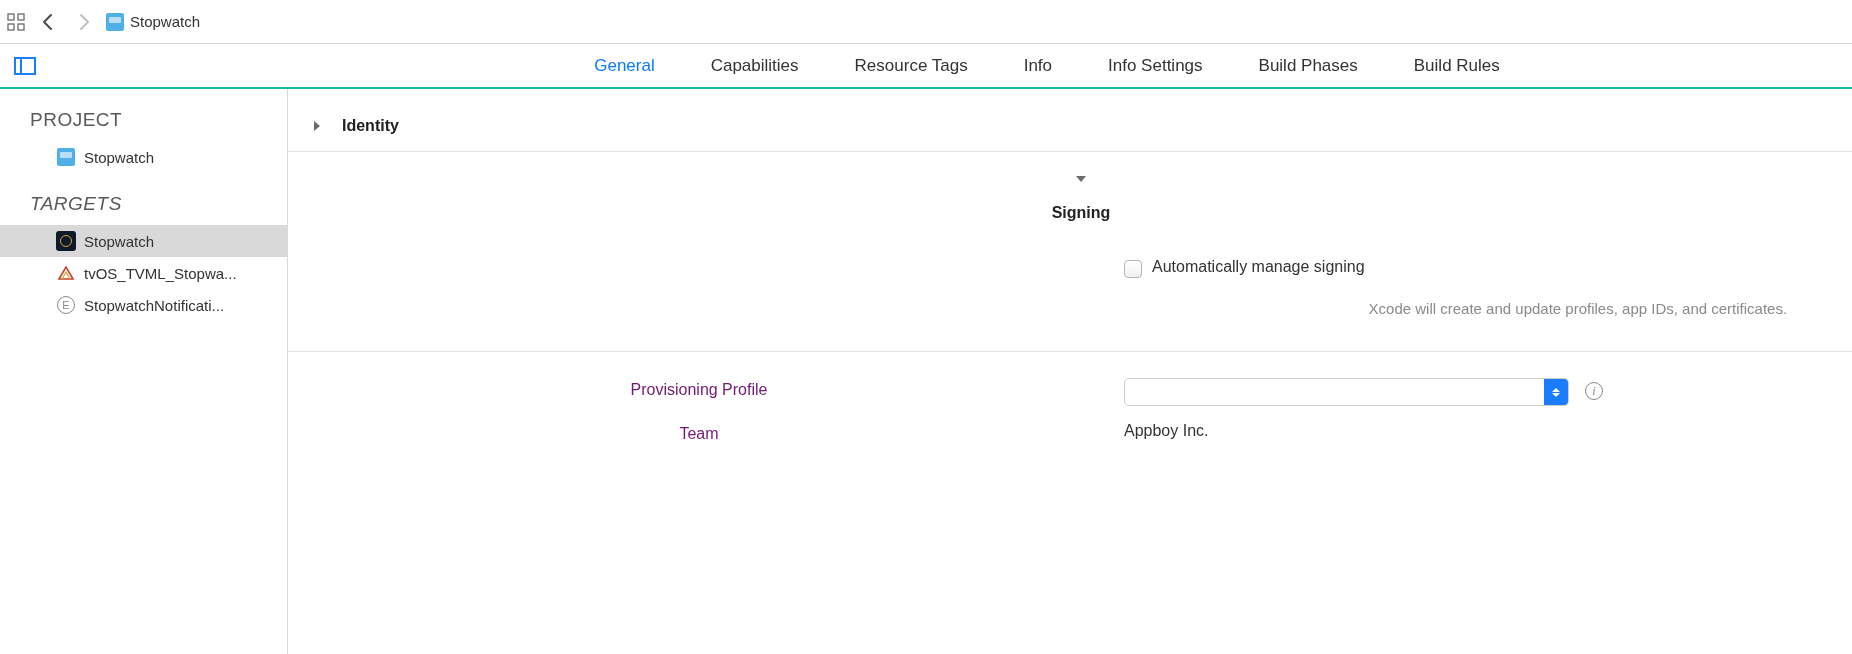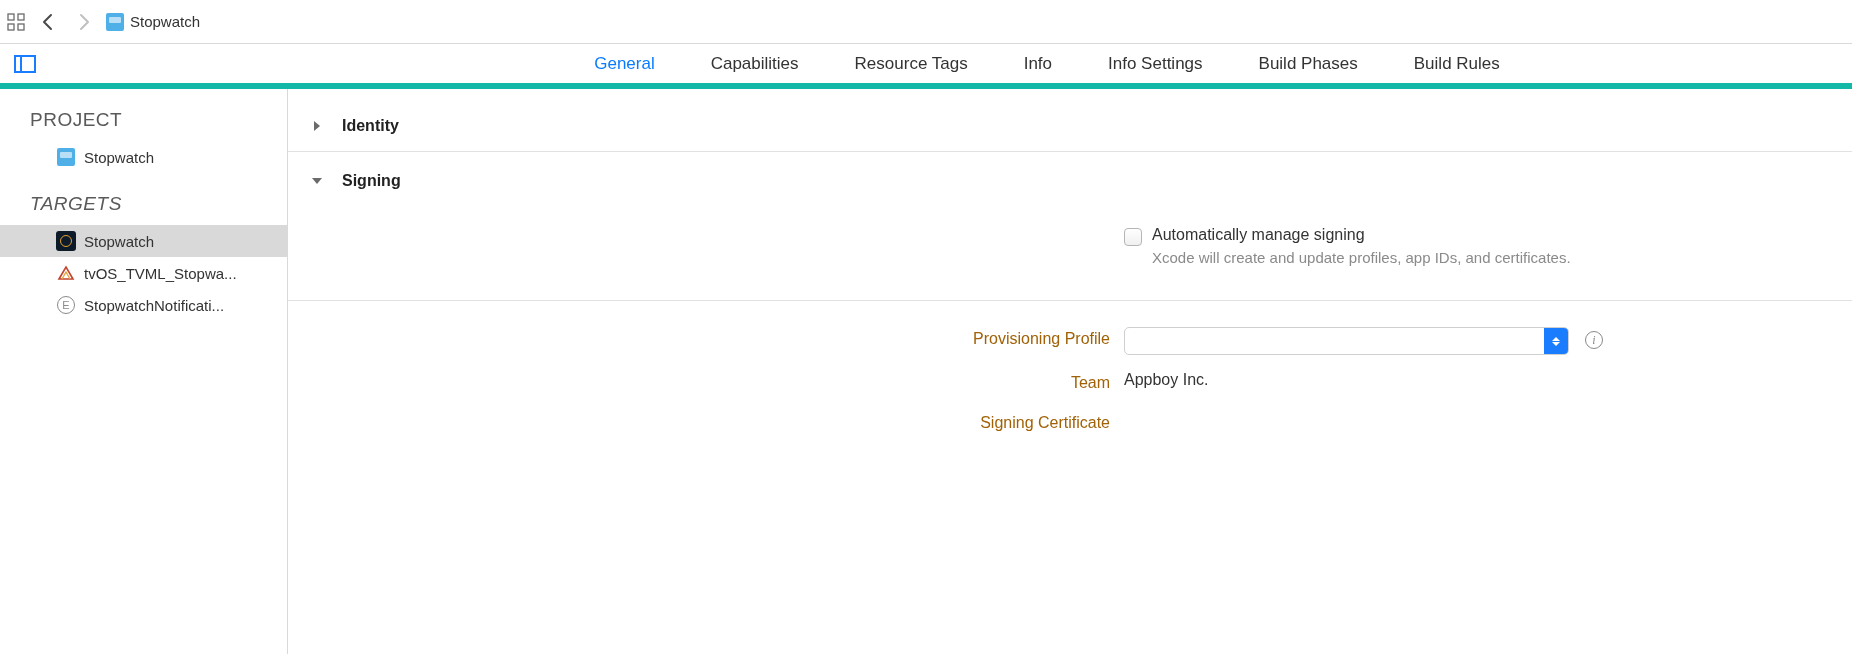--- a/index.html
+++ b/index.html
@@ -27,21 +27,21 @@
   .topbar .nav-arrow { width: 28px; display:flex; align-items:center; justify-content:center; }
   .breadcrumb-item { display: flex; align-items: center; gap: 6px; font-size: 15px; color: #333; }
   .proj-icon { width: 18px; height: 18px; background: #4fb0e8; border-radius: 2px; position: relative; }
   .proj-icon::after { content: ""; position: absolute; top: 4px; left: 3px; right: 3px; height: 6px; background: #fff; opacity: .6; border-radius: 1px; }
 
   
   .tab-row {
     display: flex;
     align-items: center;
     height: 45px;
-    border-bottom: 6px solid #14b8a6;
+    border-bottom: 2px solid #14b8a6;
     position: relative;
   }
   .panel-icon {
     width: 34px; height: 30px;
     display: flex; align-items: center; justify-content: center;
     margin-left: 8px;
   }
   .panel-icon .box {
     width: 22px; height: 18px;
     border: 2px solid #1a7cff;
@@ -117,43 +117,43 @@
   .hr { height:1px; background:#e2e2e2; margin: 6px 0 0 0; }
 
   .form-area { padding: 18px 0 18px 0; }
   .form-row {
     display: flex;
     align-items: flex-start;
     padding: 8px 0;
   }
   .form-label {
     width: 836px;
-    text-align: right;
+    text-align: center;
     padding-right: 14px;
     font-size: 16px;
-    color: #a16207;
+    color: #701a75;
     line-height: 24px;
   }
   .form-value {
     flex: 1;
     display: flex;
     align-items: flex-start;
     gap: 10px;
     font-size: 16px;
     color: #333;
   }
   .checkbox {
     width: 18px; height: 18px;
     border: 1px solid #b5b5b5;
     border-radius: 4px;
     background: linear-gradient(#fff,#f0f0f0);
     margin-top: 2px;
   }
-  .auto-text { display:flex; flex-direction:column; gap:4px; }
-  .auto-text .sub { color:#8a8a8a; font-size:15px; max-width: 460px; line-height: 1.35; }
+  .auto-text { display:flex; gap:4px; }
+  .auto-text .sub { color:#8a8a8a; font-size:15px; max-width: 460px; line-height: 1.35; margin-top: 41px; }
 
   .select-wrap { position: relative; width: 445px; }
   .select-box {
     height: 28px;
     border: 1px solid #cfcfcf;
     border-radius: 5px;
     background: #fff;
     display:flex; align-items:center;
     padding: 0 30px 0 8px;
   }
@@ -248,21 +248,21 @@
     <div class="section-header">
       <div class="disclosure">
         <svg width="12" height="12" viewBox="0 0 12 12">
             <path d="M3 1 L9 6 L3 11 Z" fill="#6b6b6b"></path>
           </svg>
       </div>
       <span>Identity</span>
     </div>
     <div class="hr"></div>
 
-    <div class="section-header" style="padding-top:20px;">
+    <div class="section-header" style="padding-top:20px;flex-direction:column;">
       <div class="disclosure">
         <svg width="12" height="12" viewBox="0 0 12 12">
             <path d="M1 3 L6 9 L11 3 Z" fill="#6b6b6b"></path>
           </svg>
       </div>
       <span>Signing</span>
     </div>
     <div class="form-area">
       <div class="form-row">
         <div class="form-label"></div>
@@ -293,17 +293,16 @@
           <div class="info-circle">i</div>
         </div>
       </div>
       <div class="form-row">
         <div class="form-label">Team</div>
         <div class="form-value">
             <span>Appboy Inc.</span>
           </div>
       </div>
       <div class="form-row">
-        <div class="form-label">Signing Certificate</div>
       </div>
     </div>
   </div>
 </div>
 
 </body></html>

